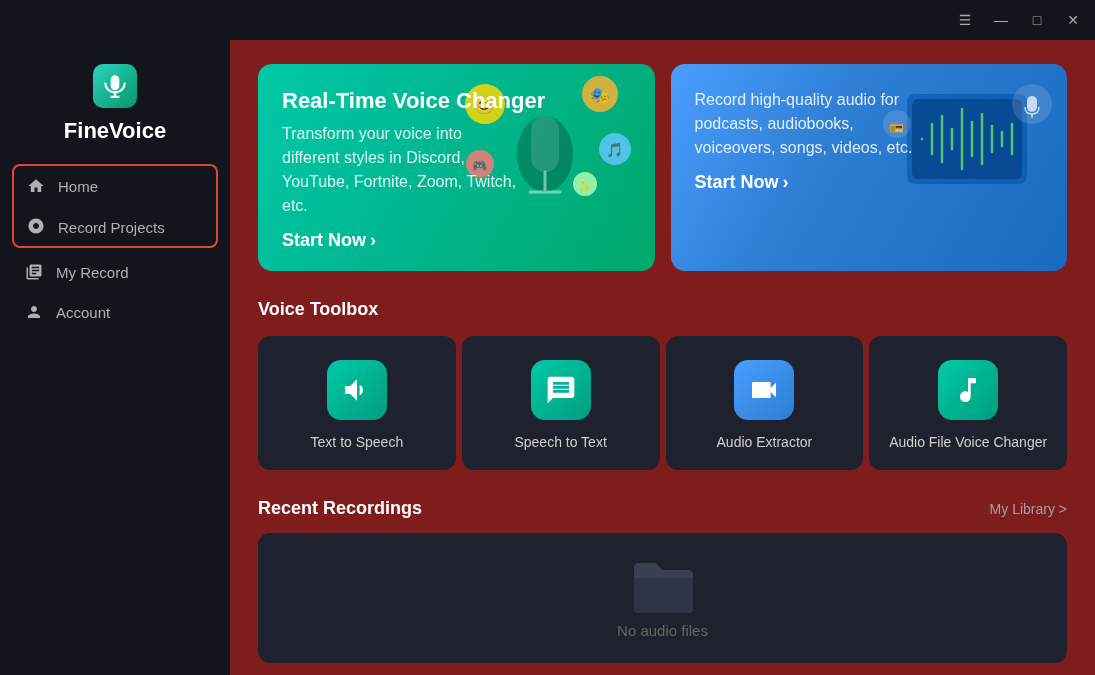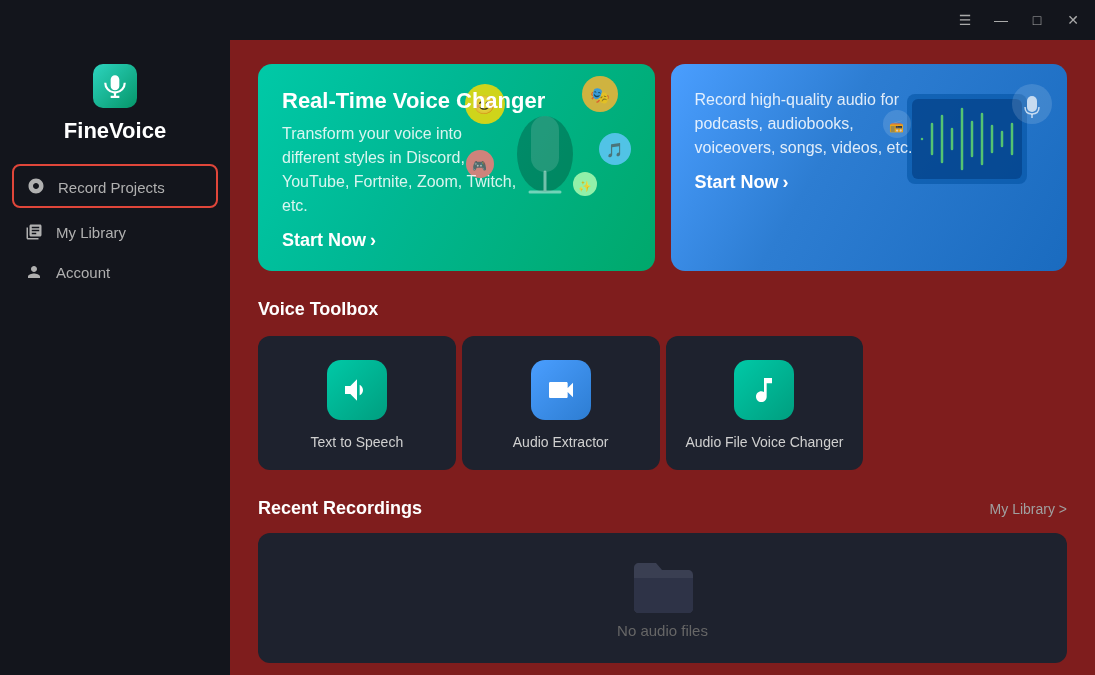--- a/index.html
+++ b/index.html
@@ -301,34 +301,42 @@
           <path d="M12 2a4 4 0 0 1 4 4v6a4 4 0 0 1-8 0V6a4 4 0 0 1 4-4zm-1 14.93A8.001 8.001 0 0 1 4 9H2a10 10 0 0 0 9 9.95V21H8v2h8v-2h-3v-2.07A10 10 0 0 0 22 9h-2a8 8 0 0 1-7 7.93z"></path>
         </svg>
       </div>
       <span class="logo-text">FineVoice</span>
     </div>
 
     <div class="nav-group-box">
       <div class="nav-item">
         <span class="nav-icon">
           <svg width="18" height="18" viewBox="0 0 24 24" fill="currentColor">
+            <path d="M10 20v-6h4v6h5v-8h3L12 3 2 12h3v8z"></path>
+          </svg>
+        </span>
+        <span>Home</span>
+      </div>
+      <div class="nav-item">
+        <span class="nav-icon">
+          <svg width="18" height="18" viewBox="0 0 24 24" fill="currentColor">
             <path d="M12 2C6.48 2 2 6.48 2 12s4.48 10 10 10 10-4.48 10-10S17.52 2 12 2zm0 14c-2.21 0-4-1.79-4-4s1.79-4 4-4 4 1.79 4 4-1.79 4-4 4z"></path>
           </svg>
         </span>
         <span>Record Projects</span>
       </div>
     </div>
 
     <div class="nav-item">
       <span class="nav-icon">
         <svg width="18" height="18" viewBox="0 0 24 24" fill="currentColor">
           <path d="M4 6H2v14c0 1.1.9 2 2 2h14v-2H4V6zm16-4H8c-1.1 0-2 .9-2 2v12c0 1.1.9 2 2 2h12c1.1 0 2-.9 2-2V4c0-1.1-.9-2-2-2zm-1 9H9V9h10v2zm-4 4H9v-2h6v2zm4-8H9V5h10v2z"></path>
         </svg>
       </span>
-      <span>My Library</span>
+      <span>My Record</span>
     </div>
 
     <div class="nav-item">
       <span class="nav-icon">
         <svg width="18" height="18" viewBox="0 0 24 24" fill="currentColor">
           <path d="M12 12c2.21 0 4-1.79 4-4s-1.79-4-4-4-4 1.79-4 4 1.79 4 4 4zm0 2c-2.67 0-8 1.34-8 4v2h16v-2c0-2.66-5.33-4-8-4z"></path>
         </svg>
       </span>
       <span>Account</span>
     </div>
@@ -416,20 +424,28 @@
 
       <div class="tool-card">
         <div class="tool-icon tts">
           <svg viewBox="0 0 24 24" fill="white">
             <path d="M3 9v6h4l5 5V4L7 9H3zm13.5 3c0-1.77-1.02-3.29-2.5-4.03v8.05c1.48-.73 2.5-2.25 2.5-4.02z"></path>
           </svg>
         </div>
         <span class="tool-label">Text to Speech</span>
       </div>
 
+      <div class="tool-card">
+        <div class="tool-icon stt">
+          <svg viewBox="0 0 24 24" fill="white">
+            <path d="M20 2H4c-1.1 0-2 .9-2 2v18l4-4h14c1.1 0 2-.9 2-2V4c0-1.1-.9-2-2-2zm-2 12H6v-2h12v2zm0-3H6V9h12v2zm0-3H6V6h12v2z"></path>
+          </svg>
+        </div>
+        <span class="tool-label">Speech to Text</span>
+      </div>
 
       <div class="tool-card">
         <div class="tool-icon ae">
           <svg viewBox="0 0 24 24" fill="white">
             <path d="M17 10.5V7c0-.55-.45-1-1-1H4c-.55 0-1 .45-1 1v10c0 .55.45 1 1 1h12c.55 0 1-.45 1-1v-3.5l4 4v-11l-4 4z"></path>
           </svg>
         </div>
         <span class="tool-label">Audio Extractor</span>
       </div>
 

